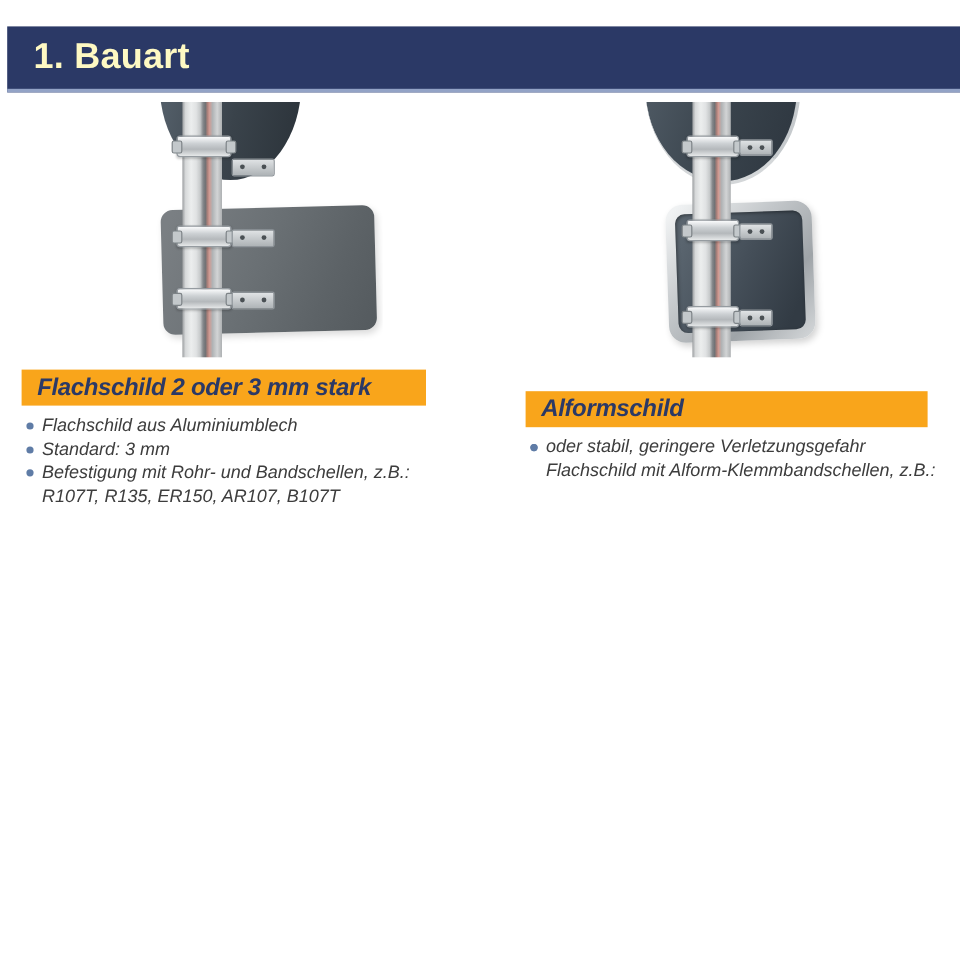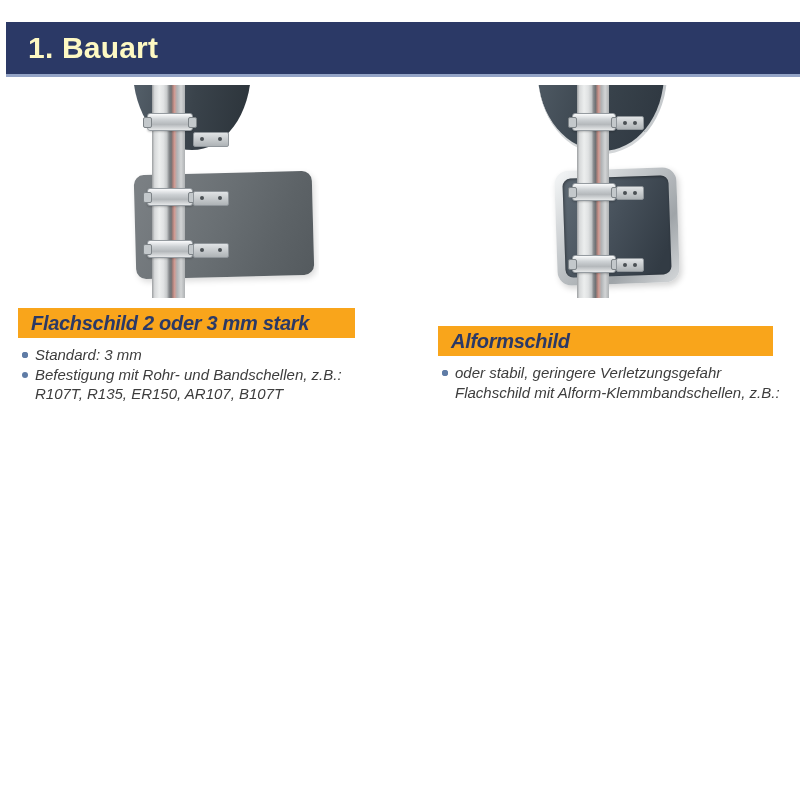--- a/index.html
+++ b/index.html
@@ -108,21 +108,21 @@
     <div class="clamp c2"></div>
     <div class="clamp c3"></div>
     <div class="flange f1"></div>
     <div class="flange f2"></div>
     <div class="flange f3"></div>
   </div>
 
   <section class="col col-left">
     <div class="col-heading">Flachschild 2 oder 3 mm stark</div>
     <div class="bullets">
-        <div class="b-row"><span class="dot"></span></div>
+        <div class="b-row"><span class="dot"></span><span class="txt">Flachschild aus Aluminiumblech</span></div>
         <div class="b-row"><span class="dot"></span><span class="txt">Standard: 3 mm</span></div>
         <div class="b-row"><span class="dot"></span><span class="txt">Befestigung mit Rohr- und Bandschellen, z.B.:</span></div>
         <div class="b-row cont"><span class="txt">R107T, R135, ER150, AR107, B107T</span></div>
       </div>
   </section>
 
   <section class="col col-right">
     <div class="col-heading">Alformschild</div>
     <div class="bullets">
         <div class="b-row"><span class="dot"></span></div>

